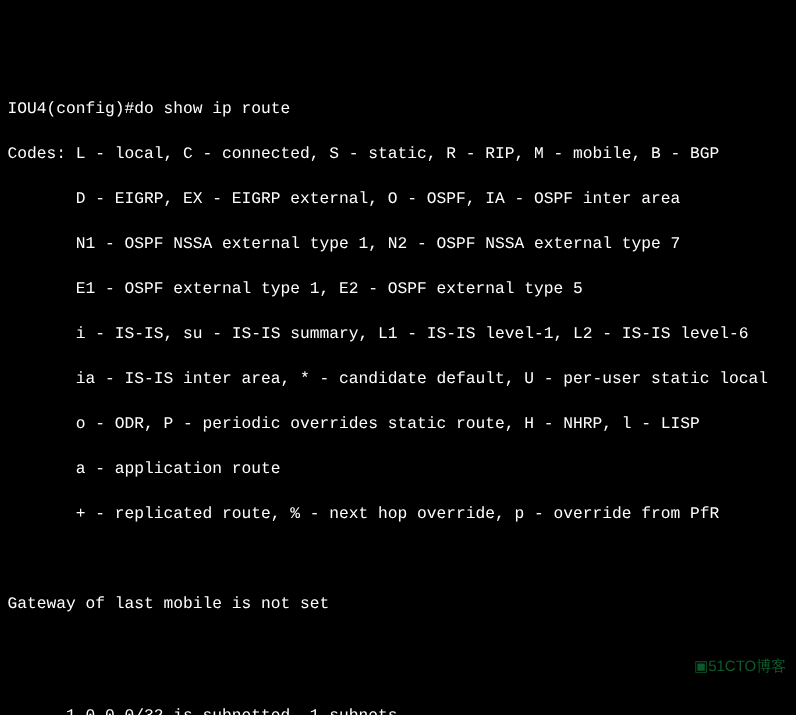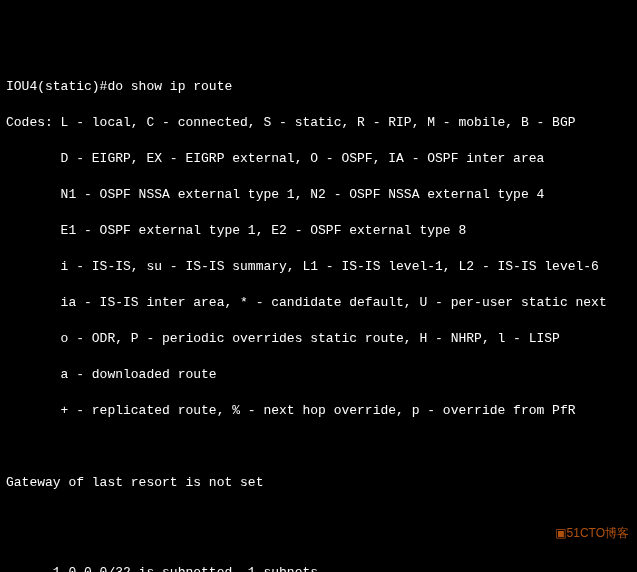--- a/index.html
+++ b/index.html
@@ -12,44 +12,44 @@
     line-height: 18px;
     width: 637px;
     box-sizing: border-box;
     white-space: pre;
   }
   .line { display: block; }
   .wm {
     position: fixed;
     right: 8px;
     bottom: 30px;
-    color: #f97316;
+    color: #15803d;
     font-size: 12px;
     opacity: .7;
     font-family: sans-serif;
     white-space: normal;
   }
 </style>
 </head>
 <body>
 
 
 
-<span class="line">IOU4(static)#do show ip route</span>
+<span class="line">IOU4(config)#do show ip route</span>
 <span class="line">Codes: L - local, C - connected, S - static, R - RIP, M - mobile, B - BGP</span>
 <span class="line">       D - EIGRP, EX - EIGRP external, O - OSPF, IA - OSPF inter area</span>
-<span class="line">       N1 - OSPF NSSA external type 1, N2 - OSPF NSSA external type 4</span>
-<span class="line">       E1 - OSPF external type 1, E2 - OSPF external type 8</span>
+<span class="line">       N1 - OSPF NSSA external type 1, N2 - OSPF NSSA external type 7</span>
+<span class="line">       E1 - OSPF external type 1, E2 - OSPF external type 5</span>
 <span class="line">       i - IS-IS, su - IS-IS summary, L1 - IS-IS level-1, L2 - IS-IS level-6</span>
-<span class="line">       ia - IS-IS inter area, * - candidate default, U - per-user static next</span>
+<span class="line">       ia - IS-IS inter area, * - candidate default, U - per-user static local</span>
 <span class="line">       o - ODR, P - periodic overrides static route, H - NHRP, l - LISP</span>
-<span class="line">       a - downloaded route</span>
+<span class="line">       a - application route</span>
 <span class="line">       + - replicated route, % - next hop override, p - override from PfR</span>
 <span class="line"> </span>
-<span class="line">Gateway of last resort is not set</span>
+<span class="line">Gateway of last mobile is not set</span>
 <span class="line"> </span>
 
 <span class="line">      1.0.0.0/32 is subnetted, 1 subnets</span>
 
 
 
 
 
 
 

